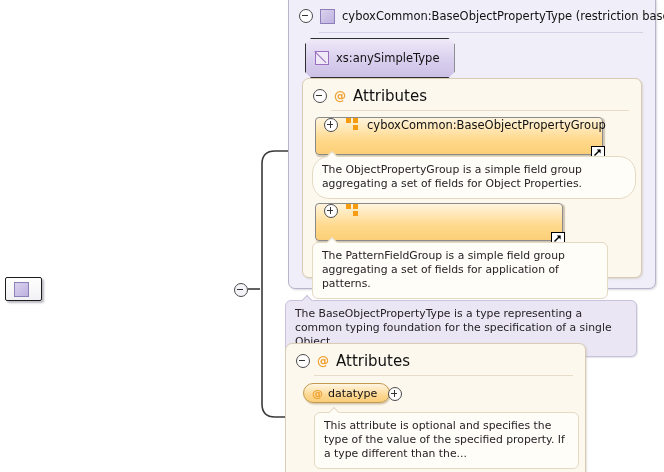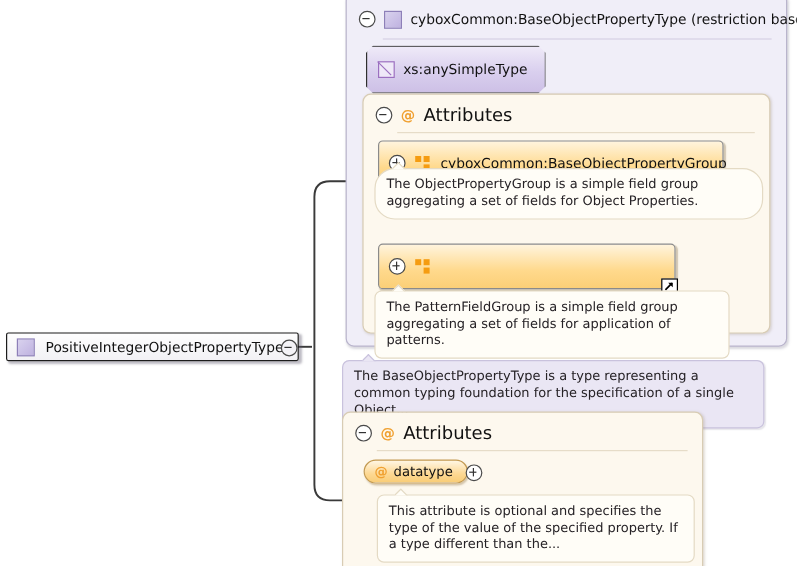--- a/index.html
+++ b/index.html
@@ -173,21 +173,21 @@
     margin: 5px 12px 0 28px;
     height: 1px;
     background: #e6dcc8;
   }
 
   
   .group-box {
     position: absolute;
     height: 38px;
     display: flex;
-    align-items: center;
+    align-items: flex-start;
     gap: 8px;
     padding: 0 8px;
     background: linear-gradient(180deg,#fff4dd 0%, #ffd98c 60%, #fbcf77 100%);
     border: 1.5px solid #8a8a8a;
     border-radius: 4px;
     box-sizing: border-box;
     box-shadow: 1.5px 1.5px 1px rgba(140,120,85,.4);
   }
   .grp-icon {
     width: 13px; height: 12px;
@@ -337,21 +337,21 @@
     </span>
     <span class="label">cyboxCommon:BaseObjectPropertyGroup</span>
     <span class="ext-link">
       <svg width="11" height="11" viewBox="0 0 11 11">
         <path d="M2.5,8.5 L8,3" stroke="#000" stroke-width="1.4" fill="none"></path>
         <path d="M4.8,2.6 L8.6,2.6 L8.6,6.4 Z" fill="#000"></path>
       </svg>
     </span>
   </div>
 
-  <div class="doc cream" style="left:312px; top:140px; width:324px;border-radius:17px;">
+  <div class="doc cream" style="left:312px; top:156px; width:324px;border-radius:17px;">
     <span class="notch" style="left:14px;"></span>
     <span>The ObjectPropertyGroup is a simple field group aggregating a set of fields for Object Properties.</span>
   </div>
 
   <div class="group-box" style="left:315px; top:203px; width:248px;">
     <span class="toggle plus"></span>
     <span class="grp-icon">
       <i class="a"></i>
         <i class="b"></i>
         <i class="c"></i>
@@ -389,20 +389,19 @@
   </div>
   <span class="toggle plus" style="position:absolute; left:388px; top:387px;"></span>
 
   <div class="doc cream" style="left:302px; top:412px; width:265px;margin-left:12px;">
     <span class="notch" style="left:14px;"></span>
     <span>This attribute is optional and specifies the type of the value of the specified property. If a type different than the...</span>
   </div>
 
   <div class="root-box">
     <span class="ct-icon"></span>
-    <span class="label">PositiveIntegerObjectPropertyType</span>
   </div>
   <div class="root-toggle">
     <span class="toggle"></span>
   </div>
 
 
 </div>
 
 </body></html>

